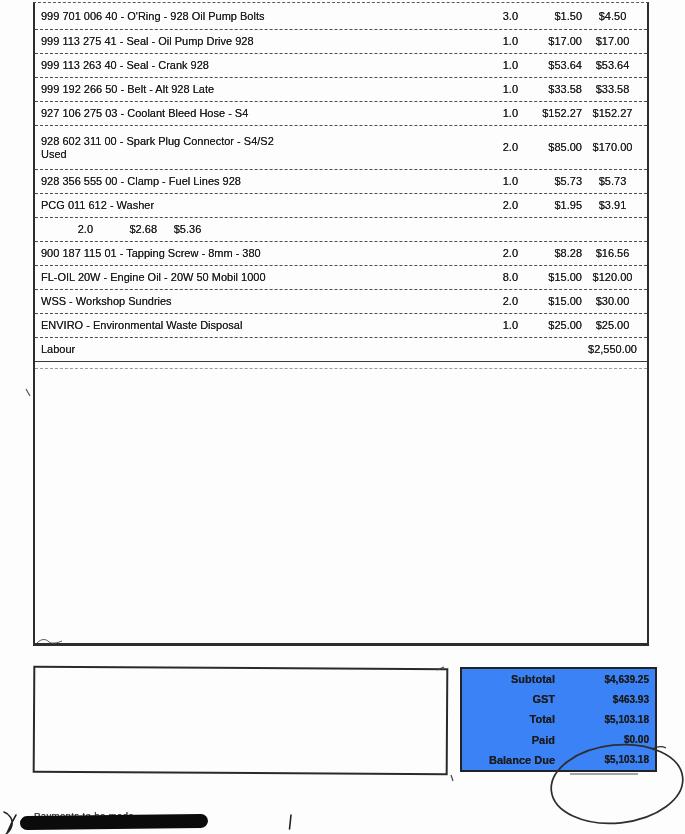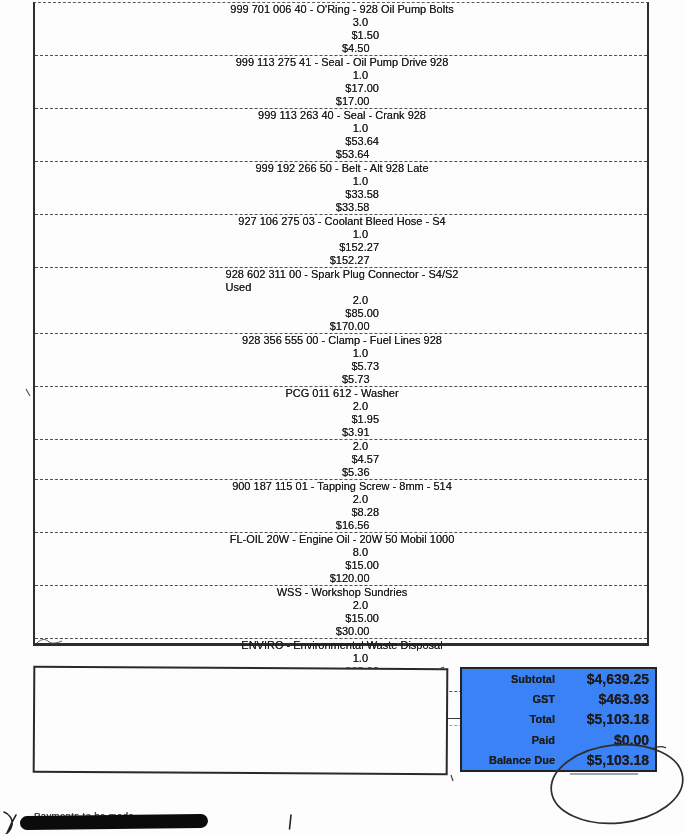--- a/index.html
+++ b/index.html
@@ -20,49 +20,48 @@
     border-top:1px dashed #5a5a5a;
     border-bottom:3px solid #2d2d2d;
     background:#fdfdfd;
   }
   .row{
     display:flex;align-items:center;
     min-height:23px;
     border-bottom:1px dashed #4e4e4e;
     font-size:11px;line-height:13px;
     padding-right:4px;
-    flex-direction:column;
   }
   .row.first{ min-height:26px; }
   .row.tall{ min-height:43px; }
   .row.last{ border-bottom:1.6px solid #3a3a3a; }
   .c-desc{ flex:1; padding-left:6px; }
   .c-qty{ width:58px; text-align:right; }
-  .c-unit{ width:80px; text-align:right; }
-  .c-total{ width:61px; text-align:right; }
+  .c-unit{ width:64px; text-align:right; }
+  .c-total{ width:61px; text-align:center; }
   .ghost-line{
     margin-top:6px;height:0;
     border-top:1px dashed #9a9a9a;
   }
 
   
   .notes-box{
     position:absolute;left:33px;top:667px;width:415px;height:107px;
     box-sizing:border-box;border:2px solid #2a2a2a;background:#fdfdfd;
     transform:rotate(0.35deg);
   }
   .totals-box{
     position:absolute;left:460px;top:667px;width:197px;height:105px;
     box-sizing:border-box;border:2px solid #232323;background:#3b82f6;
     display:flex;flex-direction:column;justify-content:space-around;
     padding:0 0;
   }
   .t-row{ display:flex;align-items:center;font-size:11px;font-weight:bold; }
   .t-label{ width:93px;text-align:right; }
-  .t-value{ flex:1;text-align:right;padding-right:6px;font-size:14px; }
+  .t-value{ flex:1;text-align:right;padding-right:6px;font-size:10px; }
 
   
   .redacted-frag{
     position:absolute;left:34px;top:810px;
     font-size:9.5px;color:#3d3d3d;letter-spacing:0.4px;z-index:1;
   }
   .redaction-bar{
     position:absolute;left:20px;top:815px;width:188px;height:14px;
     background:#0b0b0b;border-radius:8px;z-index:2;
     transform:rotate(-0.7deg);
@@ -154,27 +153,27 @@
         <div class="l1">PCG 011 612 - Washer</div>
 
       </div>
       <div class="c-qty">2.0</div>
       <div class="c-unit">$1.95</div>
       <div class="c-total">$3.91</div>
     </div>
 
     <div class="row ink">
       <div class="c-qty">2.0</div>
-      <div class="c-unit">$4.57</div>
+      <div class="c-unit">$2.68</div>
       <div class="c-total">$5.36</div>
     </div>
 
     <div class="row ink">
       <div class="c-desc">
-        <div class="l1">900 187 115 01 - Tapping Screw - 8mm - 514</div>
+        <div class="l1">900 187 115 01 - Tapping Screw - 8mm - 380</div>
 
       </div>
       <div class="c-qty">2.0</div>
       <div class="c-unit">$8.28</div>
       <div class="c-total">$16.56</div>
     </div>
 
     <div class="row ink">
       <div class="c-desc">
         <div class="l1">FL-OIL 20W - Engine Oil - 20W 50 Mobil 1000</div>

